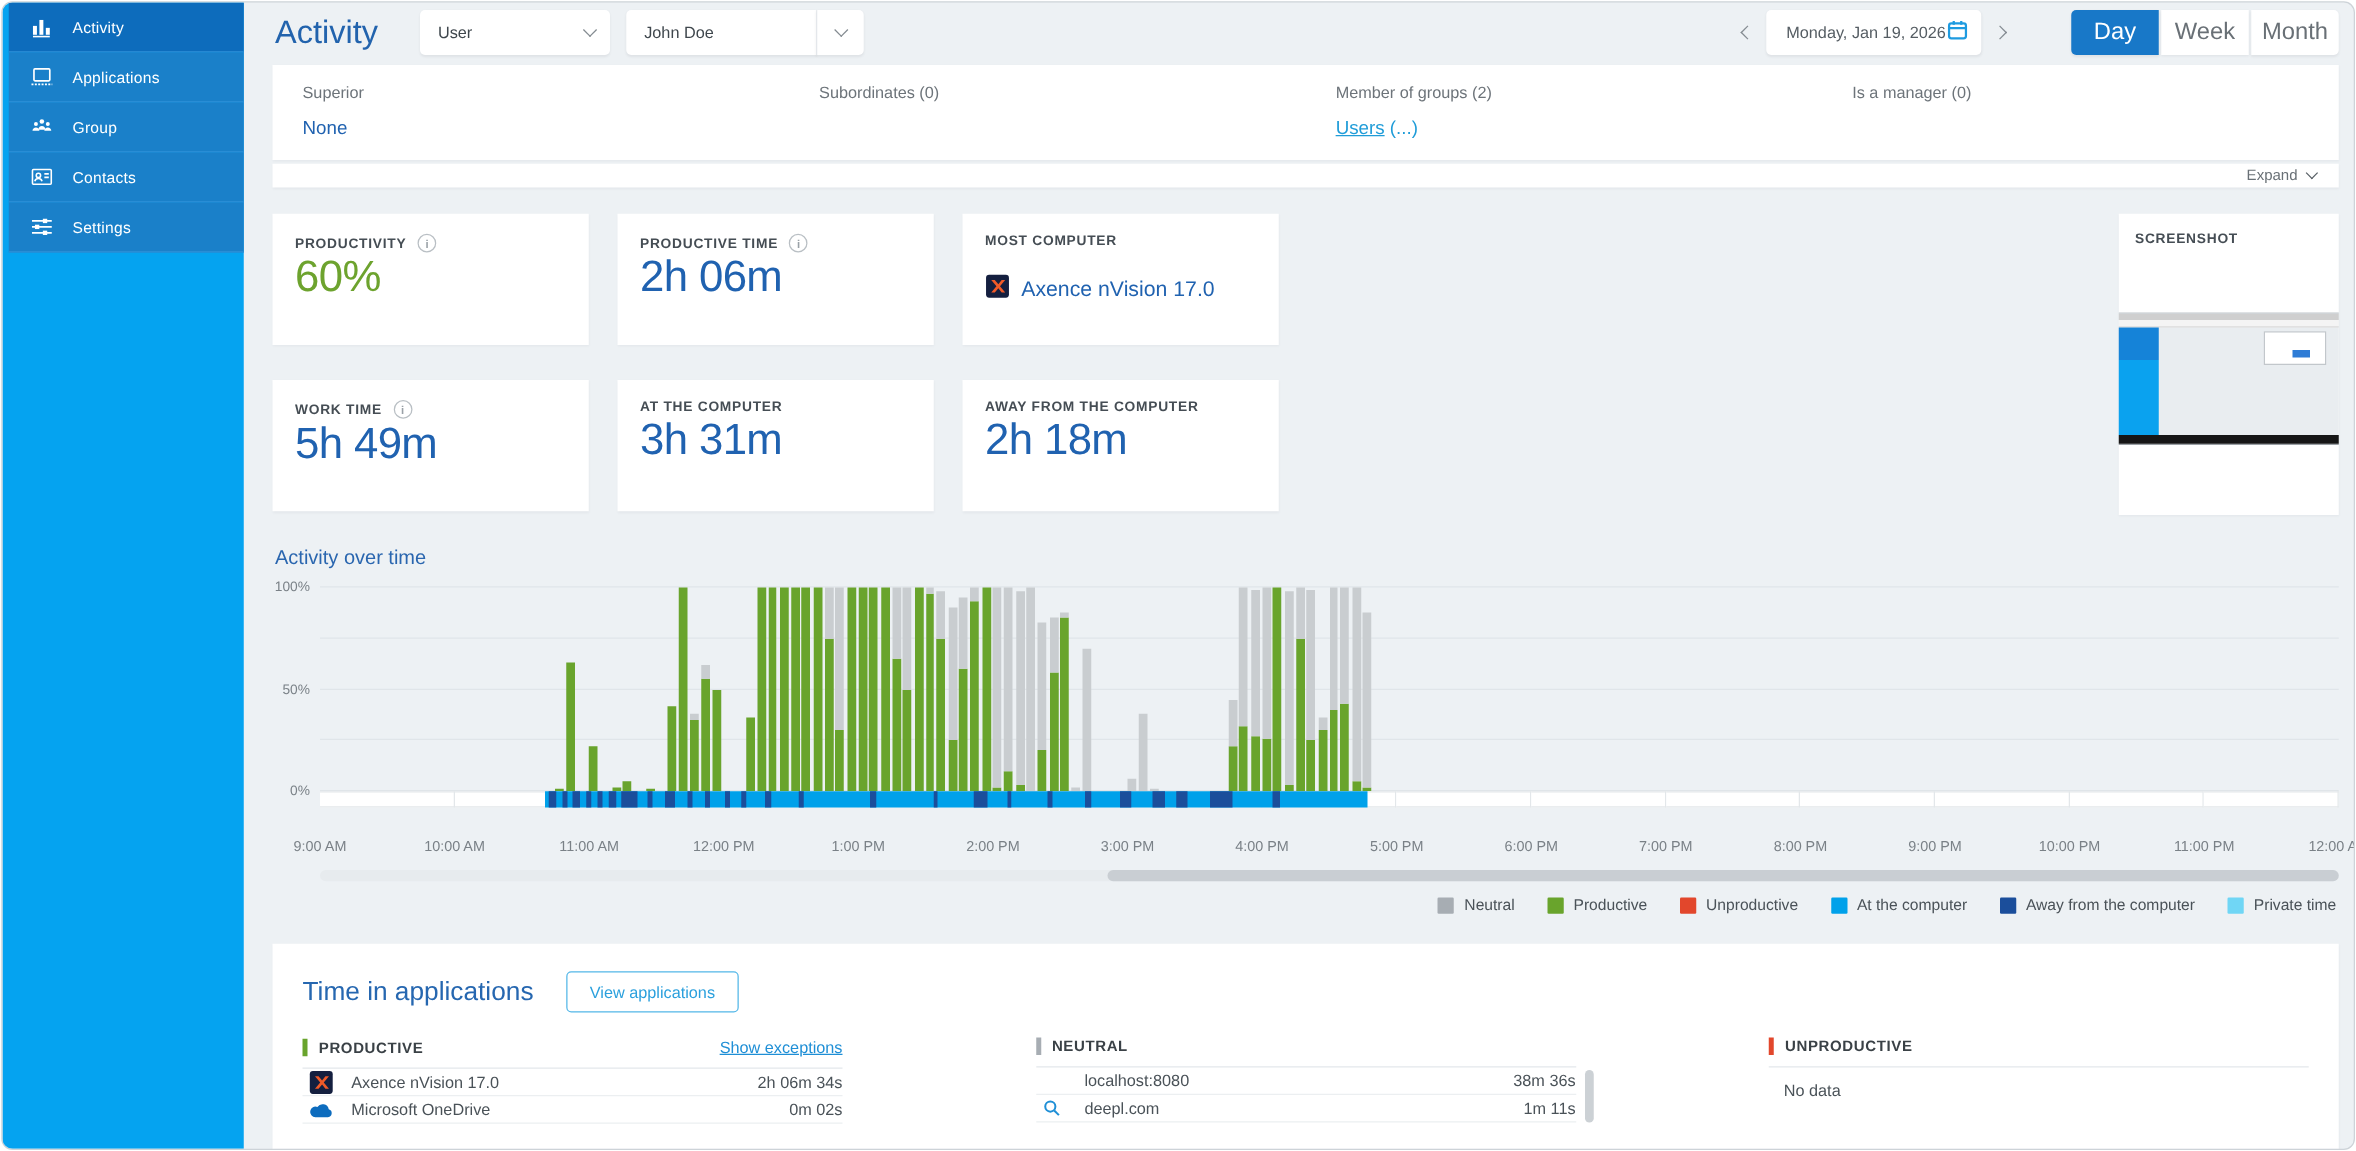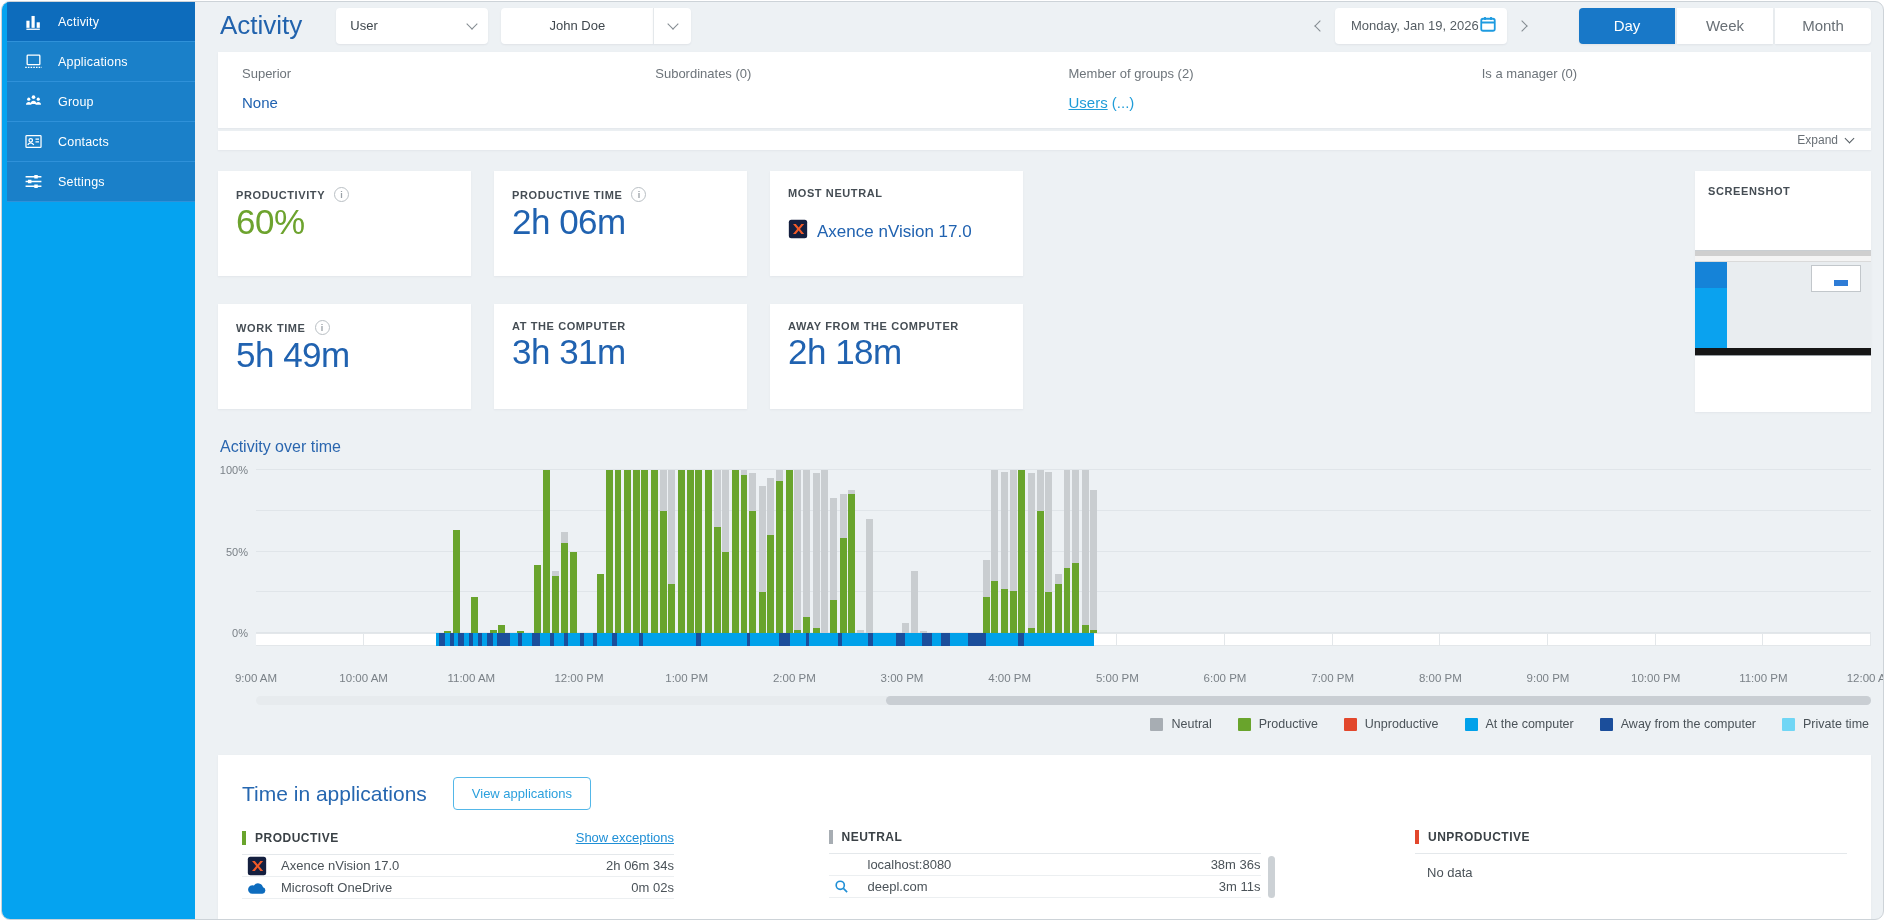--- a/index.html
+++ b/index.html
@@ -14,30 +14,30 @@
   .nav-item .nicon{width:19px;height:19px;flex:0 0 19px;display:flex;align-items:center;justify-content:center;}
   .nav-item .nlabel{color:#ffffff;font-size:12.5px;letter-spacing:.2px;}
 
   
   .main{flex:1;display:flex;flex-direction:column;min-width:0;}
   .topbar{height:68px;display:flex;align-items:center;padding:0 12px 0 25px;}
   .page-title{font-size:26px;color:#2263ad;margin-right:34px;}
   .select{background:#fff;border-radius:4px;height:36px;display:flex;align-items:center;padding:0 12px 0 14px;font-size:13px;color:#3f474d;box-shadow:0 1px 2px rgba(60,70,80,.08);cursor:pointer;}
   .sel-user{width:152px;margin-right:13px;justify-content:space-between;}
   .combo{display:flex;margin-right:0;}
-  .combo-input{width:152px;background:#fff;border-radius:4px 0 0 4px;height:36px;display:flex;align-items:center;padding:0 14px;font-size:13px;color:#3f474d;box-shadow:0 1px 2px rgba(60,70,80,.08);justify-content:center;}
+  .combo-input{width:152px;background:#fff;border-radius:4px 0 0 4px;height:36px;display:flex;align-items:center;padding:0 14px;font-size:13px;color:#3f474d;box-shadow:0 1px 2px rgba(60,70,80,.08);}
   .combo-btn{width:38px;height:36px;background:#fff;border-left:1px solid #e4e8eb;border-radius:0 4px 4px 0;display:flex;align-items:center;justify-content:center;box-shadow:0 1px 2px rgba(60,70,80,.08);cursor:pointer;}
   .chev{width:8px;height:8px;border-right:1.8px solid #848b91;border-bottom:1.8px solid #848b91;transform:rotate(45deg);margin-top:-4px;}
   .chev-left{transform:rotate(135deg);margin:0 0 0 4px;}
   .chev-right{transform:rotate(-45deg);margin:0 4px 0 0;}
   .right-controls{margin-left:auto;display:flex;align-items:center;}
   .nav-arrow{width:26px;height:36px;display:flex;align-items:center;justify-content:center;cursor:pointer;}
   .datebox{width:172px;height:36px;background:#fff;border-radius:4px;display:flex;align-items:center;justify-content:space-between;padding:0 10px 0 16px;font-size:13px;color:#555d63;box-shadow:0 1px 2px rgba(60,70,80,.08);cursor:pointer;margin:0 4px;}
   .viewgroup{display:flex;gap:2px;margin-left:42px;}
-  .viewbtn{width:96px;height:36px;display:flex;align-items:center;justify-content:center;font-size:15px;color:#697076;background:#fff;cursor:pointer;box-shadow:0 1px 2px rgba(60,70,80,.08);}
+  .viewbtn{width:70px;height:36px;display:flex;align-items:center;justify-content:center;font-size:19px;color:#697076;background:#fff;cursor:pointer;box-shadow:0 1px 2px rgba(60,70,80,.08);}
   .viewbtn:first-child{border-radius:4px 0 0 4px;}
   .viewbtn:last-child{border-radius:0 4px 4px 0;}
   .viewbtn.active{background:#1878c8;color:#fff;}
 
   
   .profile-card{background:#fff;margin:2px 12px 0 23px;padding:14px 0 16px;display:grid;grid-template-columns:25% 25% 25% 25%;box-shadow:0 1px 2px rgba(60,70,80,.06);}
   .pcol{padding-left:24px;}
   .plabel{font-size:13px;color:#6d747a;}
   .pvalue{margin-top:13px;font-size:15px;color:#2062b0;min-height:18px;}
   .plink{color:#1f9cd8;text-decoration:underline;cursor:pointer;}
@@ -250,21 +250,21 @@
           </div>
           <div class="stat-card">
             <div class="stat-label-row">
               <span class="stat-label">PRODUCTIVE TIME</span>
               <span class="info-ic">i</span>
             </div>
             <div class="stat-value "><span>2h 06m</span></div>
           </div>
           <div class="stat-card">
             <div class="stat-label-row">
-              <span class="stat-label">MOST NEUTRAL</span>
+              <span class="stat-label">MOST COMPUTER</span>
             </div>
             <div class="stat-value  small">
               <span><svg width="20" height="20" viewBox="0 0 24 24">
                   <rect x="1" y="1" width="22" height="22" rx="3" fill="#141f3f"></rect>
                   <path d="M6 6 L11 12 L6 18 L9.4 18 L12.8 13.9 L16 18 L19.4 18 L14.4 12 L19.4 6 L16 6 L12.8 10.1 L9.4 6 Z" fill="#f05a28"></path>
                 </svg></span>
               <span>Axence nVision 17.0</span>
             </div>
           </div>
           <div class="stat-card">
@@ -545,21 +545,21 @@
                 <span class="avalue">38m 36s</span>
               </div>
               <div class="arow">
                 <span class="aicon">
                   <svg width="15" height="15" viewBox="0 0 24 24" fill="none" stroke="#1f8fd6" stroke-width="2.6">
                     <circle cx="10" cy="10" r="6.5"></circle>
                     <line x1="15" y1="15" x2="21" y2="21"></line>
                   </svg>
                 </span>
                 <span class="alabel">deepl.com</span>
-                <span class="avalue">3m 11s</span>
+                <span class="avalue">1m 11s</span>
               </div>
               <div class="vscroll"></div>
             </div>
           </div>
           <div>
             <div class="acol-head">
               <span class="accent" style="background:#e2472c"></span>
               <span class="acol-label">UNPRODUCTIVE</span>
             </div>
             <div class="acol-body">

